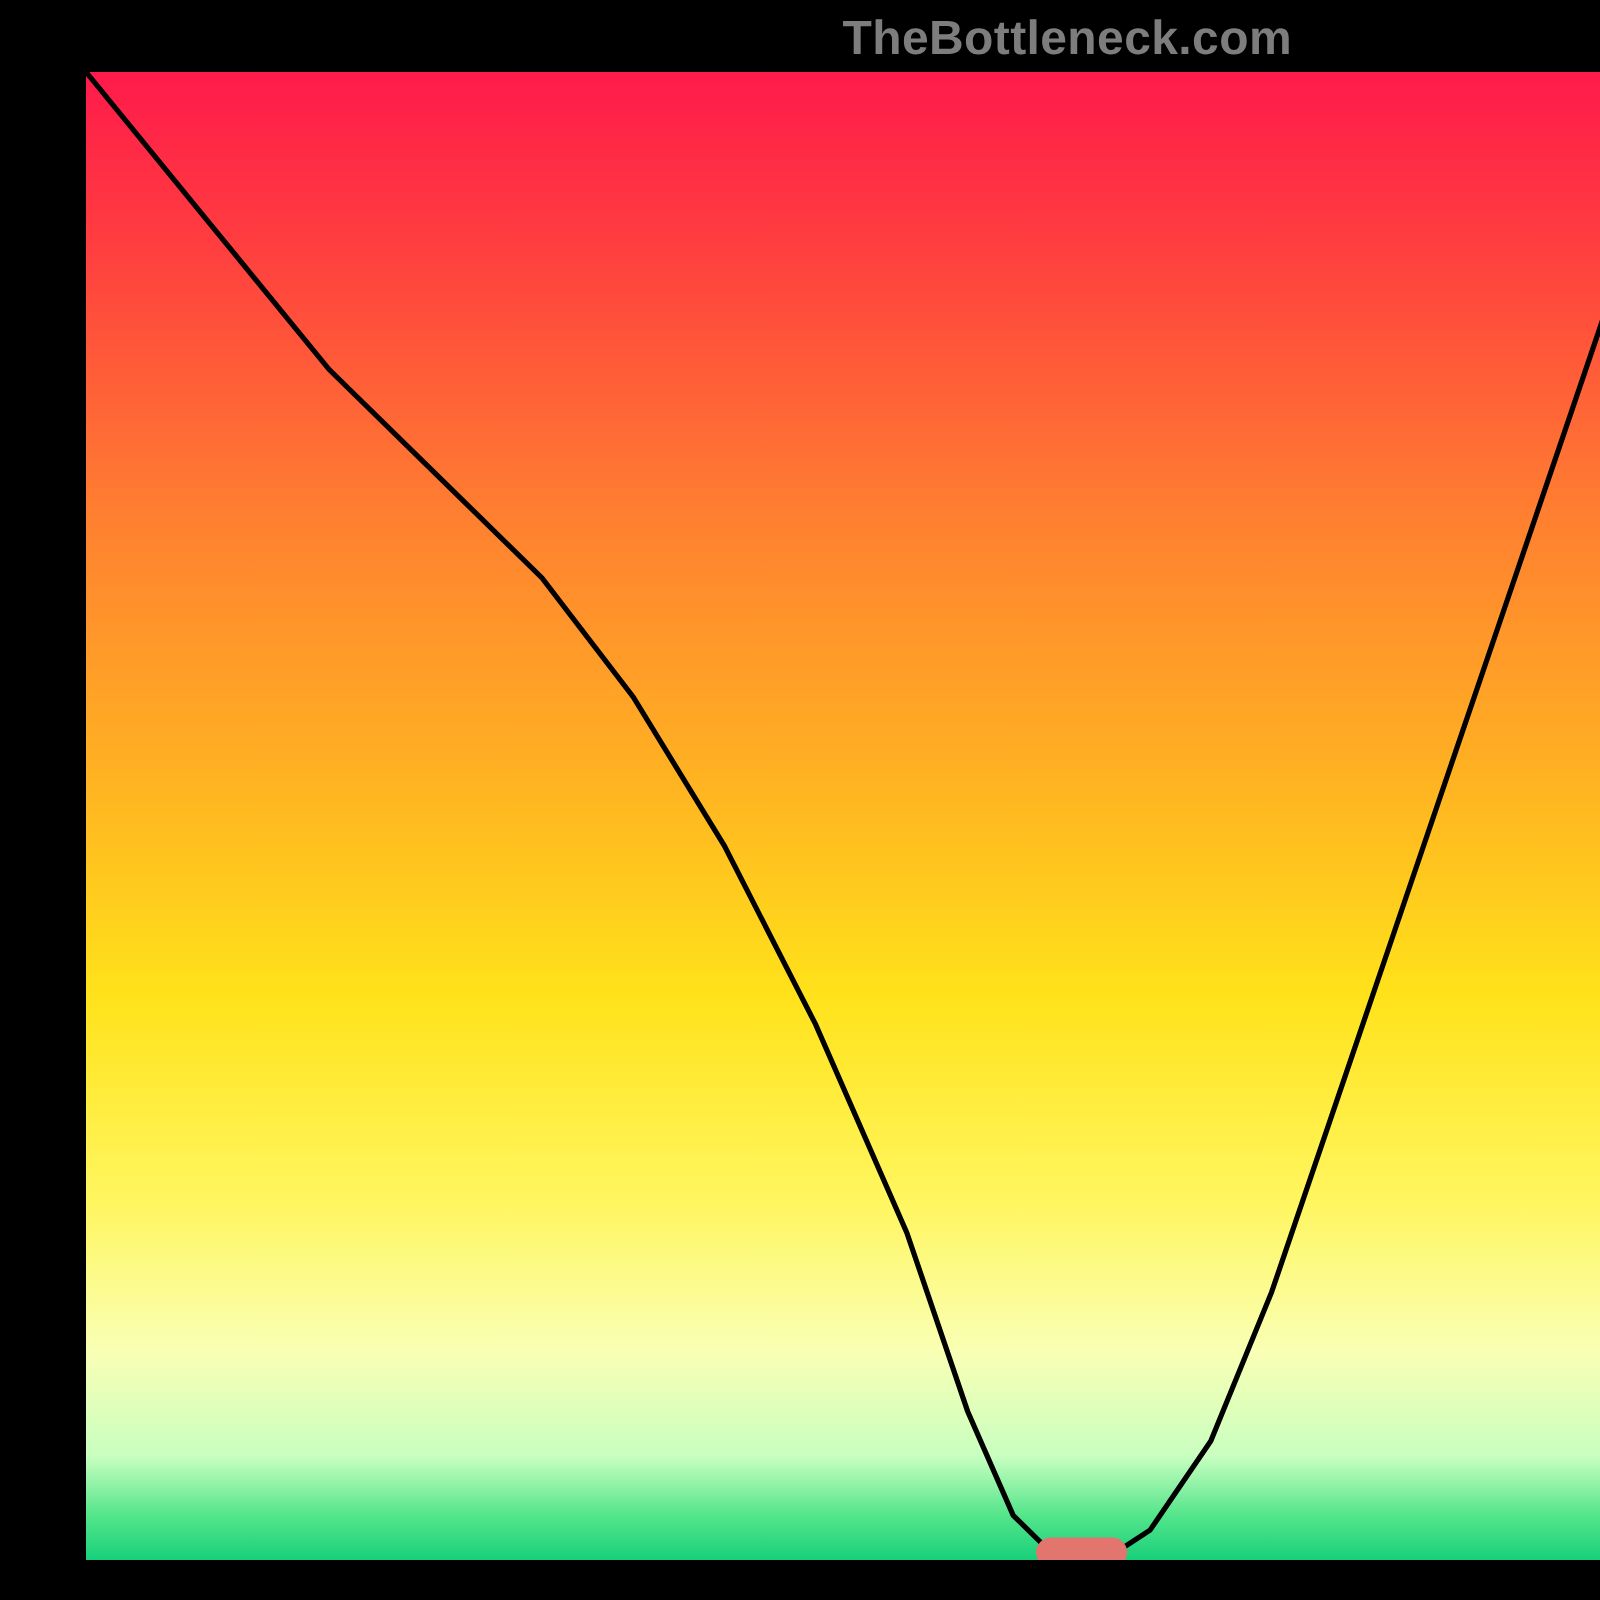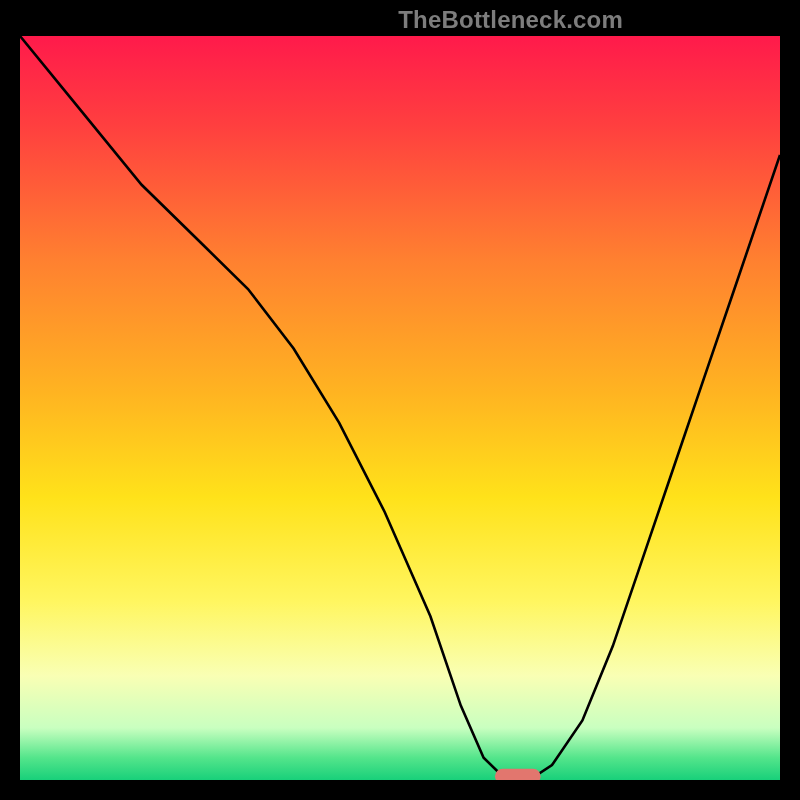--- a/index.html
+++ b/index.html
@@ -2,20 +2,21 @@
 <html><head>
 <meta charset="utf-8">
 <style>
   * { margin: 0; padding: 0; box-sizing: border-box; }
   html, body { width: 800px; height: 800px; overflow: hidden; background: #000; }
   .frame {
     position: relative;
     width: 635px;
     height: 800px;
     background: #000;
+    margin-left: 23px;
   }
   .watermark {
     position: absolute;
     top: 6px;
     right: 12px;
     font-family: Arial, Helvetica, sans-serif;
     font-size: 24px;
     font-weight: 600;
     color: #7d7d7d;
     letter-spacing: 0.2px;

